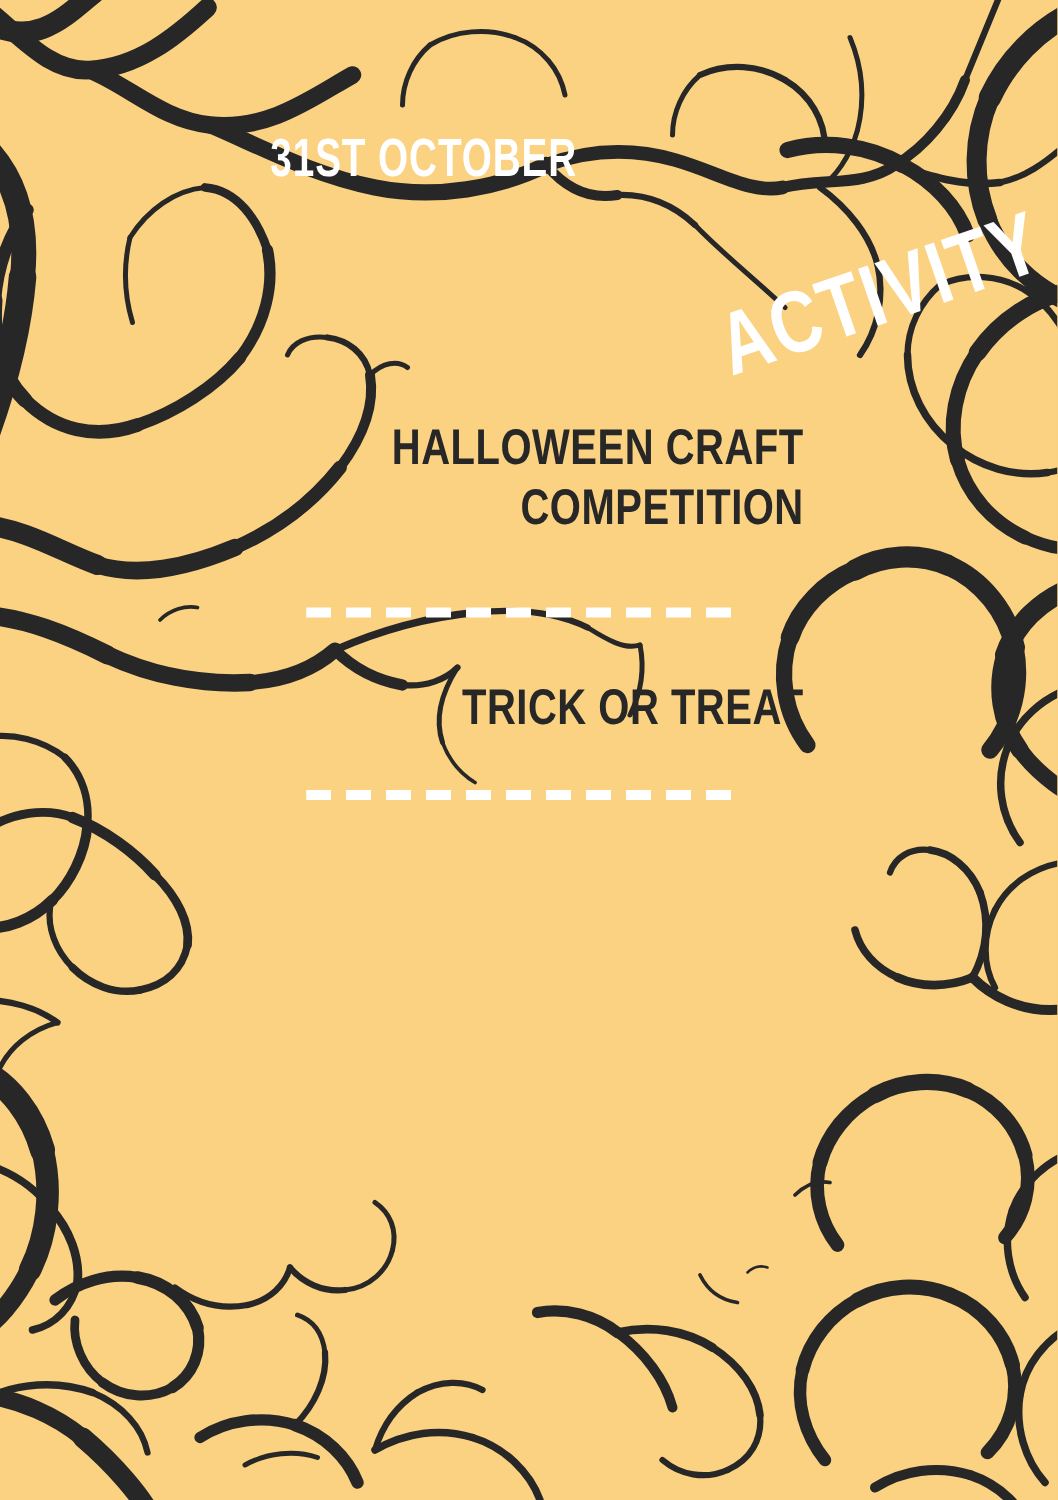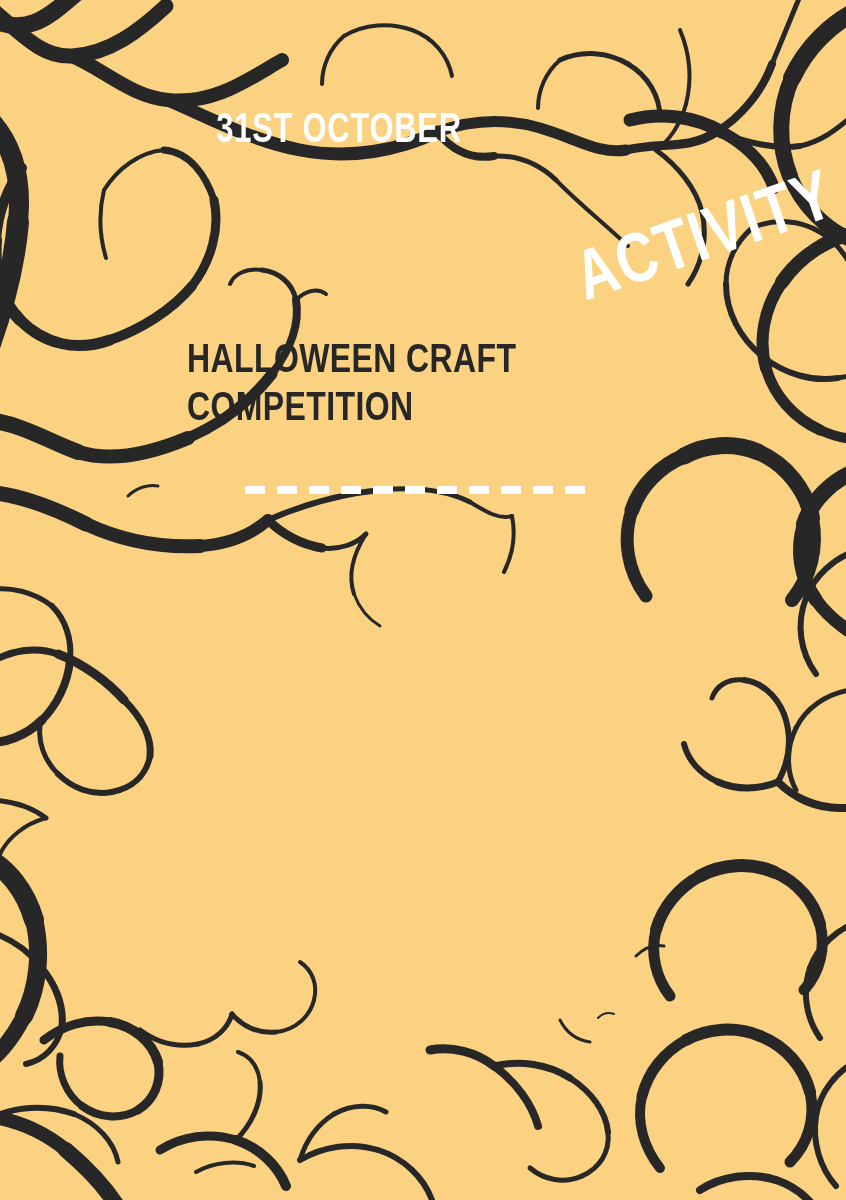--- a/index.html
+++ b/index.html
@@ -86,21 +86,21 @@
   
   #activity-list {
     position:absolute;
     top:334px;
     left:0;
     width:846px;
   }
 
   .activity-row {
     width:830px;
-    text-align:left;
+    text-align:right;
   }
 
   .activity-label {
     display:block;
     color:#272727;
     font-family:"Liberation Sans Narrow","Liberation Sans",sans-serif;
     font-weight:700;
     font-size:40px;
     line-height:48px;
     letter-spacing:0.5px;
@@ -334,18 +334,24 @@
 
   <div id="activity-list">
 
     <div class="activity-row">
       <span class="activity-label">HALLOWEEN CRAFT COMPETITION</span>
       <div class="sp-a"></div>
       <span class="divider"></span>
     </div>
 
 
+    <div class="activity-row">
+      <div class="sp-c"></div>
+      <span class="activity-label">TRICK OR TREAT</span>
+      <div class="sp-b"></div>
+      <span class="divider"></span>
+    </div>
 
 
 
   </div>
 
 </div>
 
 </body></html>

